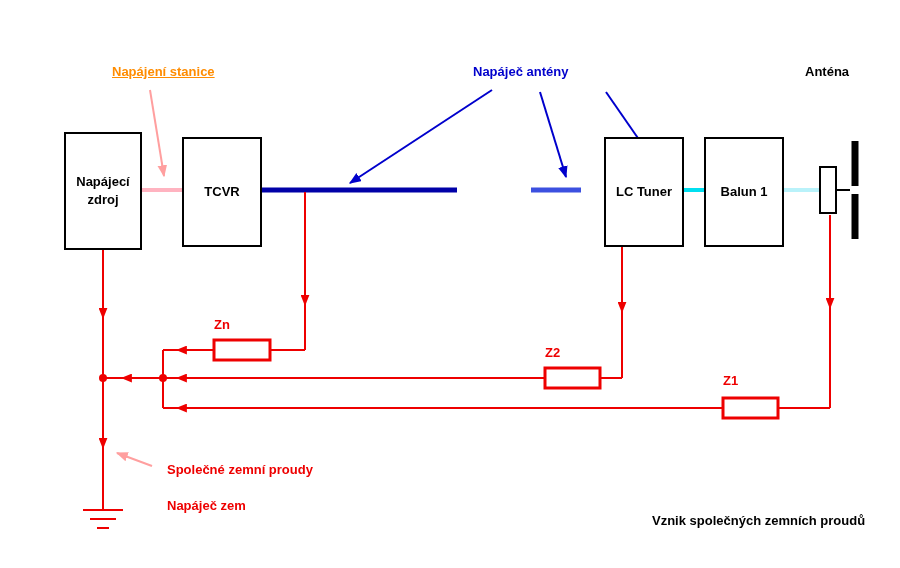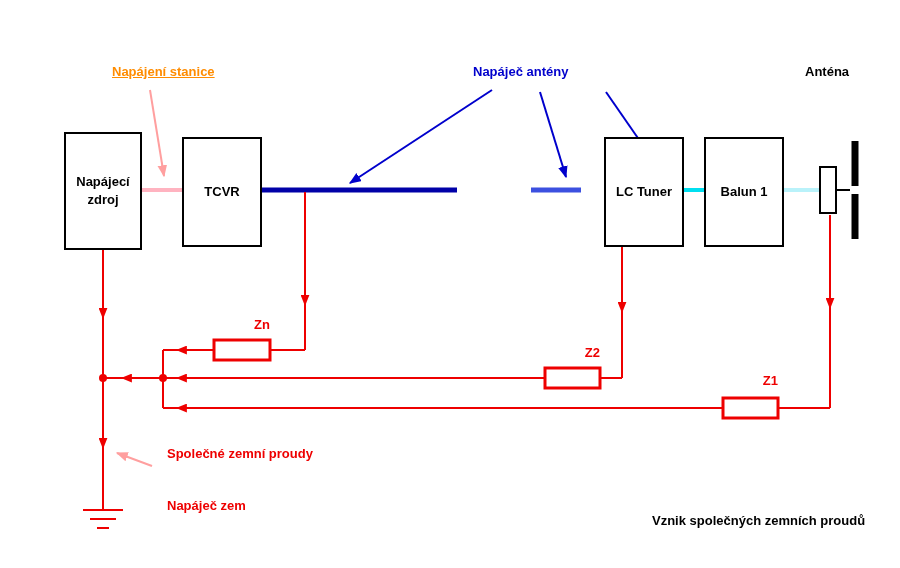--- a/index.html
+++ b/index.html
@@ -3,21 +3,21 @@
 <meta charset="utf-8">
 <style>
   html,body{margin:0;padding:0;background:#fff;}
   #stage{position:relative;width:900px;height:568px;background:#ffffff;overflow:hidden;
          font-family:"Liberation Sans", sans-serif;}
   #wires{position:absolute;left:0;top:0;z-index:1;}
   .box{position:absolute;box-sizing:border-box;border:2px solid #000;background:#fff;
        display:flex;align-items:center;justify-content:center;text-align:center;
        font-weight:bold;font-size:13px;color:#000;z-index:2;white-space:pre-line;line-height:1.35;}
   .lbl{position:absolute;font-weight:bold;font-size:13px;z-index:3;white-space:nowrap;}
-  .ctr{text-align:right;}
+  .ctr{text-align:left;}
 </style>
 </head>
 <body>
 
 <div id="stage">
 
   <svg id="wires" width="900" height="568" viewBox="0 0 900 568">
     <defs>
       <marker id="mRed" viewBox="0 0 10 8" markerWidth="11" markerHeight="9" refX="9" refY="4" orient="auto" markerUnits="userSpaceOnUse">
         <path d="M0,0 L10,4 L0,8 Z" fill="#ee0000"></path>
@@ -99,17 +99,17 @@
   </div>
 
   <div class="lbl" style="left: 112px; top: 64px; color: rgb(255, 140, 0); text-decoration: underline;">Napájení stanice</div>
   <div class="lbl" style="left: 473px; top: 64px; color: rgb(0, 0, 204);">Napáječ antény</div>
   <div class="lbl" style="left: 805px; top: 64px; color: rgb(0, 0, 0);">Anténa</div>
 
   <div class="lbl ctr" style="left: 214px; top: 317px; width: 56px; color: rgb(238, 0, 0);">Zn</div>
   <div class="lbl ctr" style="left: 545px; top: 345px; width: 55px; color: rgb(238, 0, 0);">Z2</div>
   <div class="lbl ctr" style="left: 723px; top: 373px; width: 55px; color: rgb(238, 0, 0);">Z1</div>
 
-  <div class="lbl" style="left: 167px; top: 446px; color: rgb(238, 0, 0);">Společné zemní proudy</div>
+  <div class="lbl" style="left: 167px; top: 462px; color: rgb(238, 0, 0);">Společné zemní proudy</div>
   <div class="lbl" style="left: 167px; top: 498px; color: rgb(238, 0, 0);">Napáječ zem</div>
   <div class="lbl" style="left: 652px; top: 513px; color: rgb(0, 0, 0);">Vznik společných zemních proudů</div>
 
 </div>
 
 </body></html>

